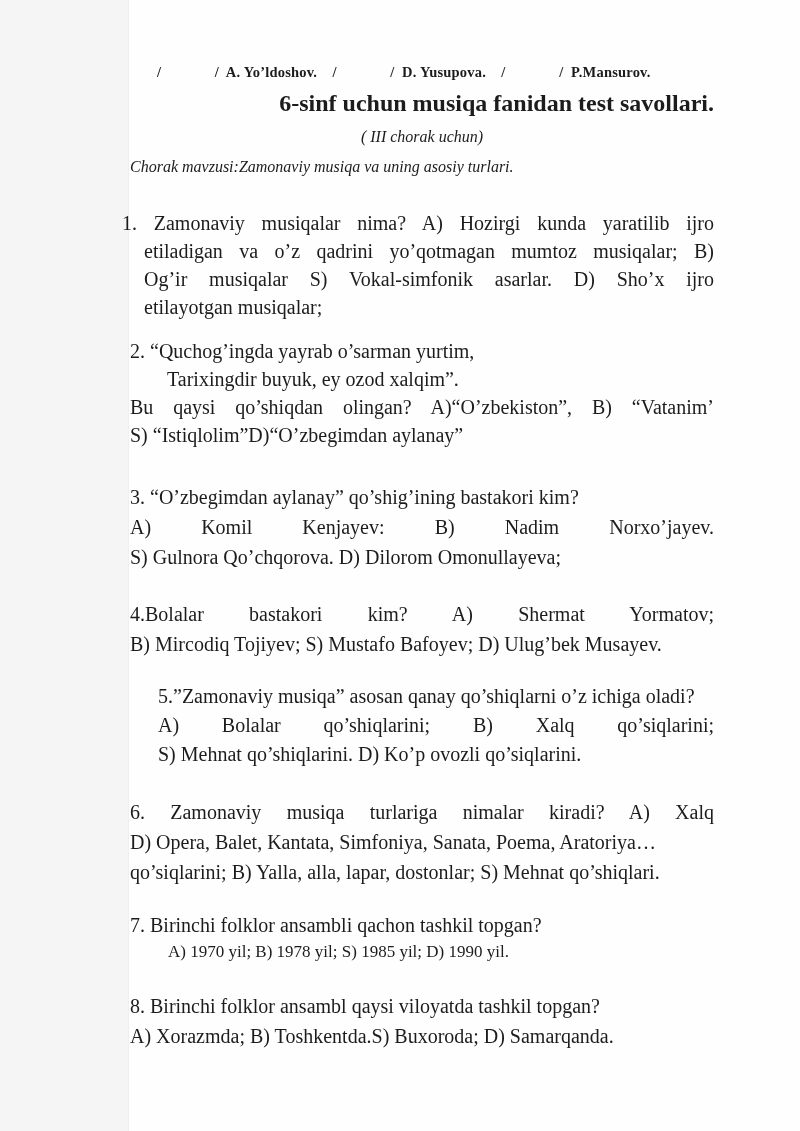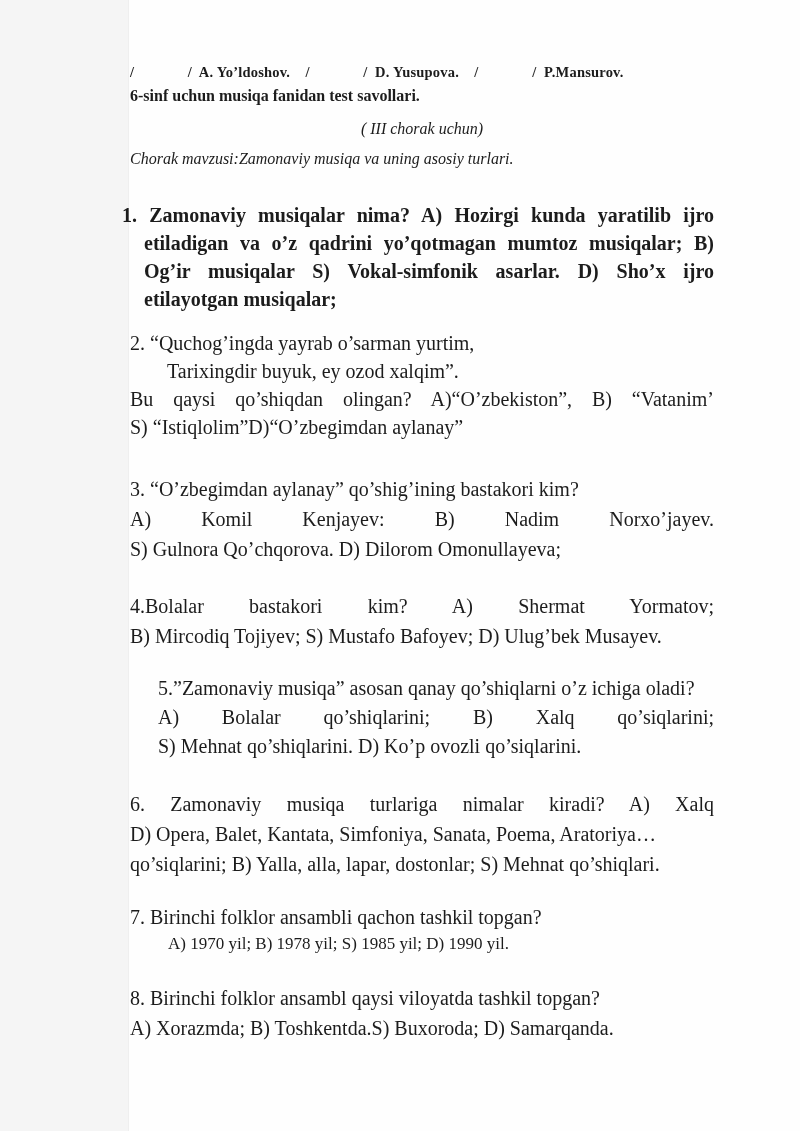--- a/index.html
+++ b/index.html
@@ -26,26 +26,27 @@
     top: 0;
     width: 584px;
   }
   .authors {
     margin-top: 62px;
     font-weight: bold;
     font-size: 14.5px;
     line-height: 20px;
     white-space: pre;
     letter-spacing: 0.2px;
+    padding-left: 27px;
   }
   .title {
-    margin-top: 0;
-    text-align: left;
+    margin-top: 8px;
+    text-align: right;
     font-weight: bold;
-    font-size: 16px;
+    font-size: 24px;
     line-height: 27px;
   }
   .subtitle {
     margin-top: 7px;
     text-align: center;
     font-style: italic;
     font-size: 16px;
     line-height: 26px;
   }
   .topic {
@@ -55,21 +56,21 @@
     line-height: 26px;
   }
   .q {
     font-size: 20px;
     line-height: 28px;
   }
   .q .justify {
     text-align: justify;
     text-align-last: justify;
   }
-  .q1 { margin-top: 29px; margin-left: 14px; font-weight: bold; }
+  .q1 { margin-top: 29px; margin-left: 14px; }
   .q1 .hang { margin-left: -22px; }
   .q2 { margin-top: 16px; }
   .q2 .indent { margin-left: 37px; }
   .q3 { margin-top: 33px; line-height: 30px; }
   .q4 { margin-top: 27px; line-height: 30px; }
   .q5 { margin-top: 23px; line-height: 29px; padding-left: 28px; }
   .q6 { margin-top: 28px; line-height: 30px; }
   .q7 { margin-top: 24px; }
   .q7 .small-indent {
     margin-left: 38px;

